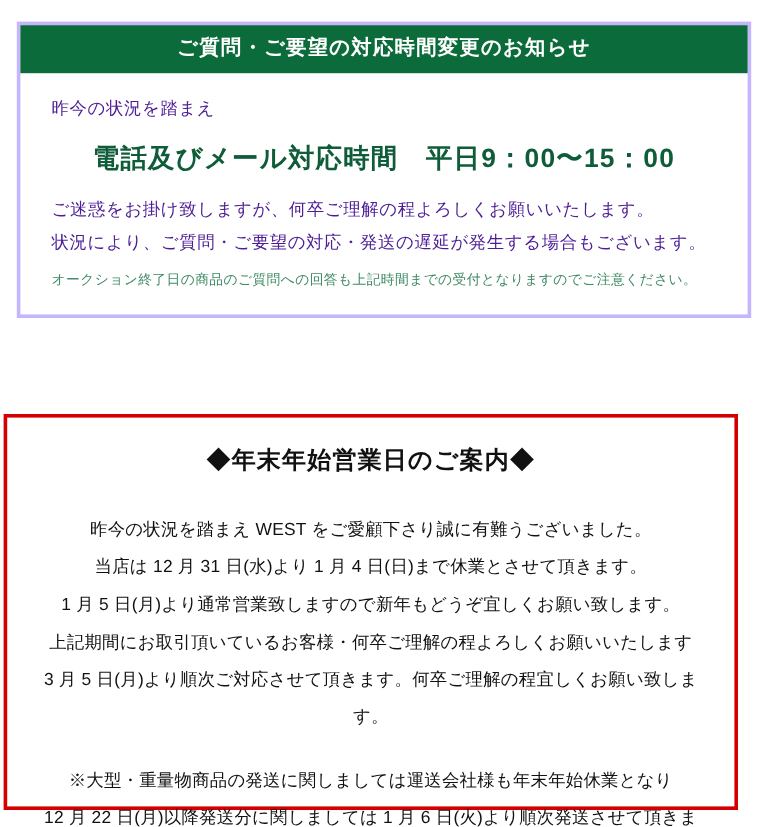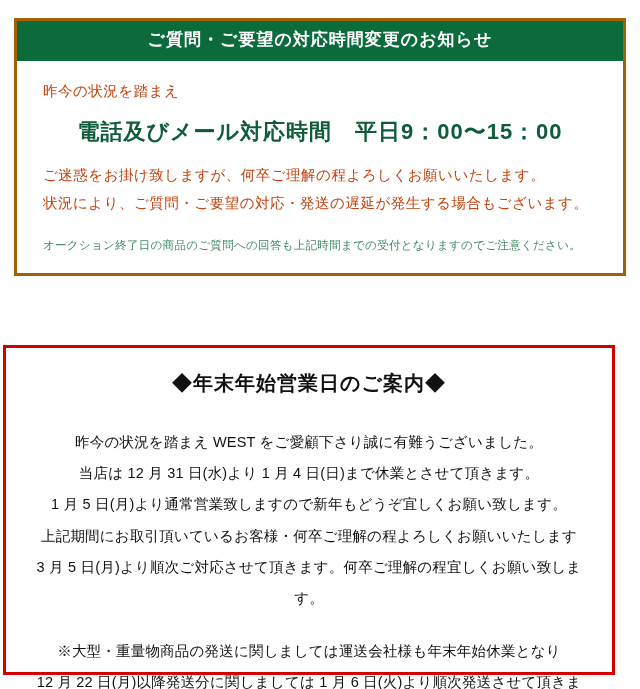--- a/index.html
+++ b/index.html
@@ -21,55 +21,55 @@
     background: #ffffff;
   }
 
   
   .notice-green {
     position: absolute;
     left: 14px;
     top: 18px;
     width: 612px;
     box-sizing: border-box;
-    border: 3px solid #a16207;
+    border: 3px solid #c4b5fd;
     background: #ffffff;
   }
   .notice-green-header {
     background: #0b6b3a;
     color: #ffffff;
     text-align: center;
     font-size: 17px;
     font-weight: bold;
     letter-spacing: 1px;
     padding: 10px 0 11px 0;
     line-height: 1.1;
   }
   .notice-green-body {
     padding: 16px 26px 18px 26px;
     color: #1f6b45;
   }
   .ng-line {
     font-size: 14.5px;
     line-height: 1.95;
-    color: #c2410c;
+    color: #4c1d95;
     letter-spacing: 0.5px;
   }
   .ng-highlight {
     text-align: center;
     font-size: 22px;
     font-weight: bold;
     color: #0f5c38;
     margin: 12px 0 14px 0;
     letter-spacing: 1px;
   }
   .ng-small {
     font-size: 11.5px;
     color: #3f8a63;
-    margin-top: 19px;
+    margin-top: 8px;
     letter-spacing: 0.3px;
     line-height: 1.6;
   }
 
   
   .notice-red {
     position: absolute;
     left: 3px;
     top: 345px;
     width: 612px;

